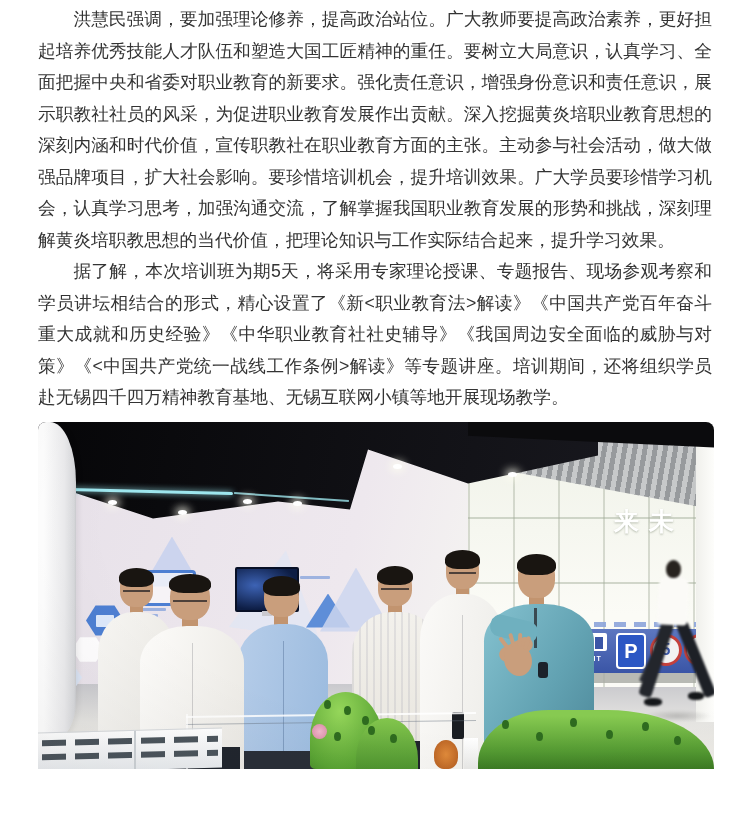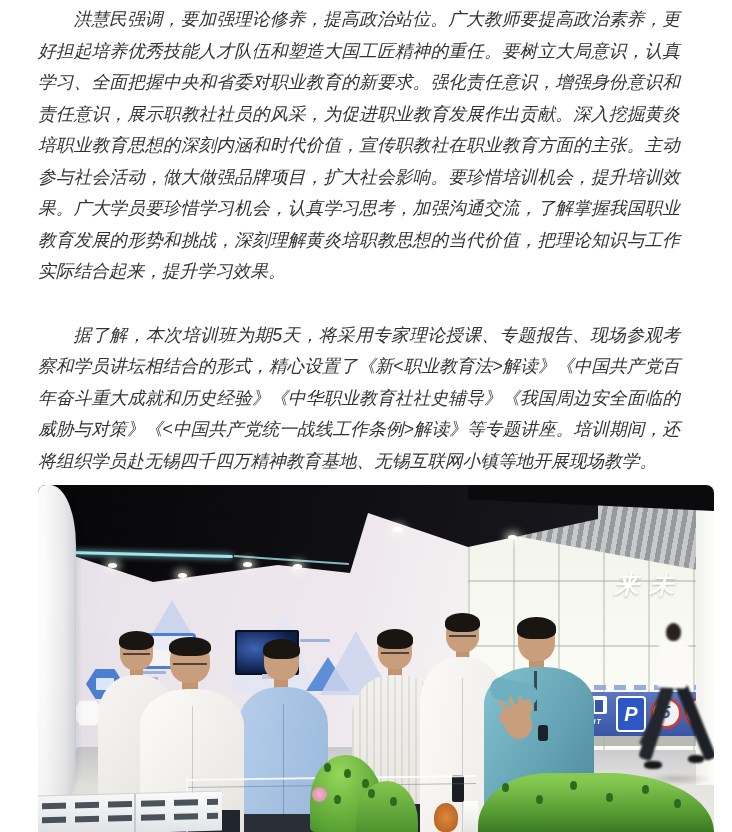--- a/index.html
+++ b/index.html
@@ -1,19 +1,19 @@
 <!DOCTYPE html>
 <html><head>
 <meta charset="utf-8">
 <style>
   html,body{margin:0;padding:0;background:#fff;}
   body{width:732px;height:832px;overflow:hidden;font-family:"Liberation Sans","DejaVu Sans",sans-serif;}
-  main{padding:4px 52px 0 38px;font-style:italic;}
+  main{padding:4px 20px 0 38px;}
   p.para{font-size:17.7px;line-height:31.5px;color:#333;text-indent:2em;margin:0;text-align:justify;}
-  p.para + p.para{margin-top:32px;}
+  p.para + p.para{}
 
   
   figure.photo{position:relative;width:676px;height:347px;margin:8px 0 0 0;border-radius:8px 8px 0 0;
     overflow:hidden;background:#efeaef;}
   .abs{position:absolute;}
   .wall{inset:0;background:linear-gradient(105deg,#e7e1e9 0%,#eee8ee 45%,#f4f2f1 62%,#f8f8f4 100%);}
   .floor{left:0;right:0;top:262px;height:85px;background:linear-gradient(#c9c9cd,#e6e5e2 45%,#f0eee8);}
   .glass{left:430px;top:25px;width:246px;height:240px;background:linear-gradient(#f1f3ea,#fbfbf6 70%);}
   .mullions{inset:0;background:repeating-linear-gradient(90deg,rgba(150,160,140,.35) 0 2px,transparent 2px 45px);}
   .gbarH{left:0;right:0;height:2px;background:rgba(160,170,150,.45);}

